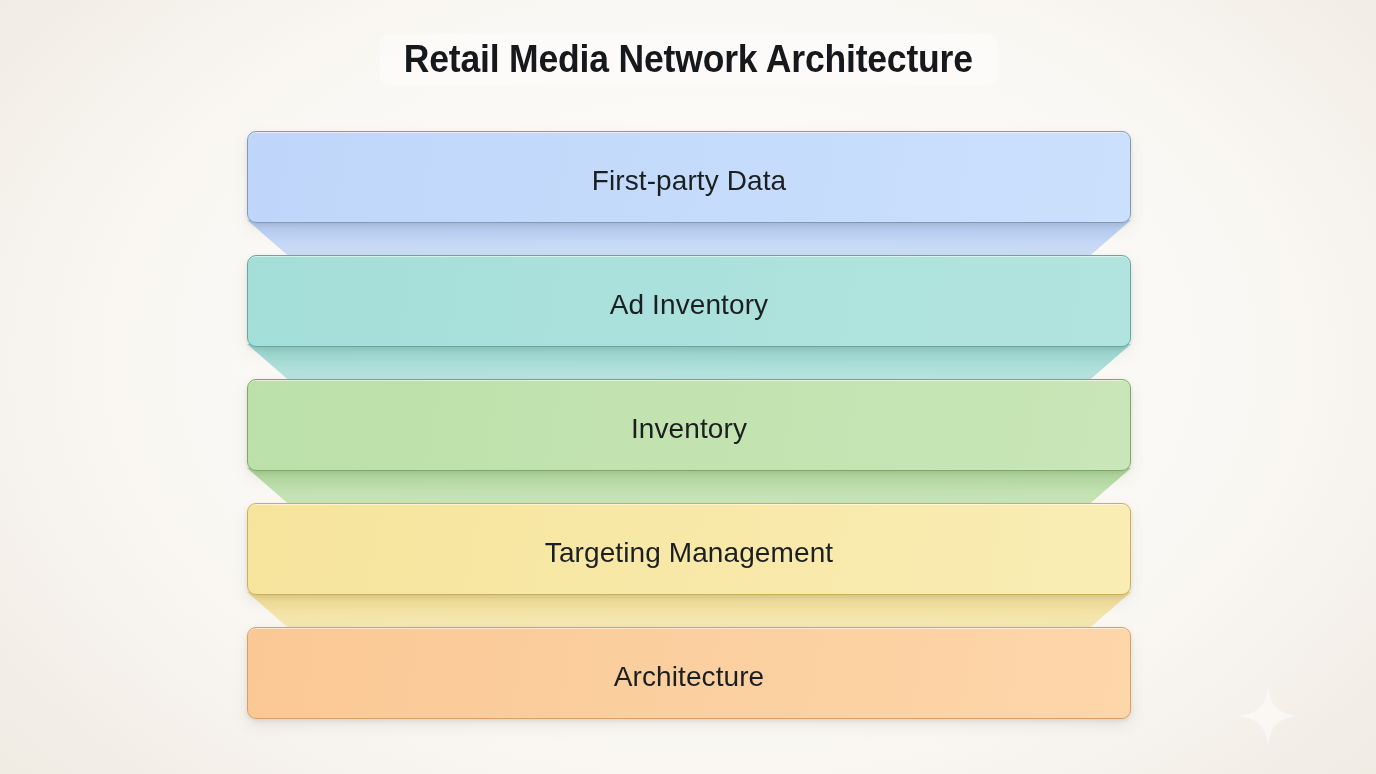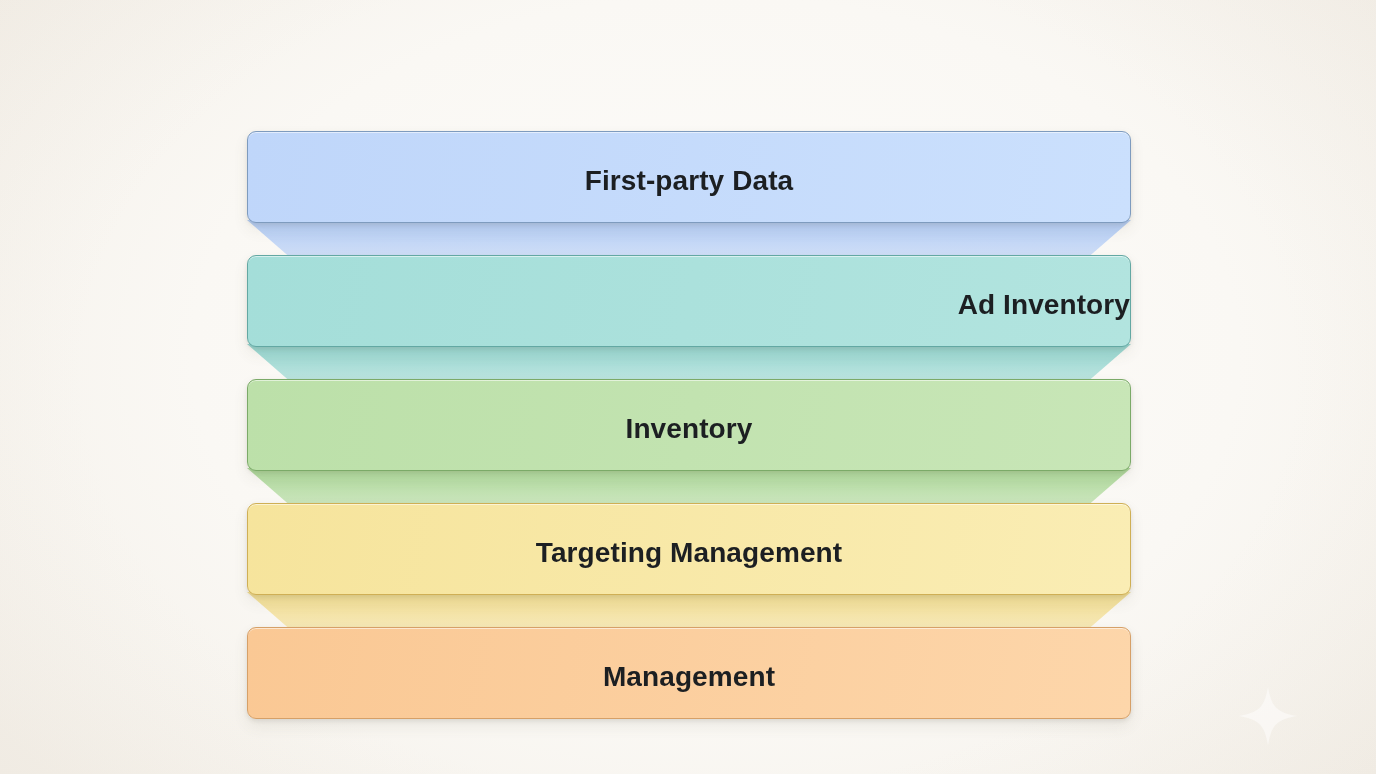--- a/index.html
+++ b/index.html
@@ -89,21 +89,21 @@
     justify-content:center;
     z-index:2;
     box-shadow:
       0 2px 4px rgba(92,84,70,0.13),
       0 7px 15px rgba(92,84,70,0.09),
       inset 0 1px 0 rgba(255,255,255,0.55);
   }
 
   .band-label {
     font-size:28px;
-    font-weight:700;
+    font-weight:400;
     color:#1C1F22;
     letter-spacing:0.1px;
     font-family:"Liberation Sans", sans-serif;
     text-align:center;
     line-height:1;
     white-space:nowrap;
     margin-top:8px;
   }
 </style>
 </head>
@@ -112,20 +112,23 @@
 <div id="canvas">
 
   <div id="vignette"></div>
 
   <div id="sparkle">
     <svg viewBox="0 0 62 62" aria-hidden="true">
       <path d="M31 2 C34.5 22 40 27.5 60 31 C40 34.5 34.5 40 31 60 C27.5 40 22 34.5 2 31 C22 27.5 27.5 22 31 2 Z" fill="#FFFFFF" opacity="0.85"></path>
     </svg>
   </div>
 
+  <div id="title-wrap">
+    <h1 id="title">Retail Media Network Architecture</h1>
+  </div>
 
   <div id="funnel">
       <div class="stage" style="top: 0px;">
         <div class="connector" style="top: 89px;">
           <svg viewBox="0 0 884 34" preserveAspectRatio="none">
             <defs>
               <linearGradient id="cg0" x1="0" y1="0" x2="0" y2="1">
                 <stop offset="0%" stop-color="#AFCAF6" stop-opacity="0.95"></stop>
                 <stop offset="100%" stop-color="#AFCAF6" stop-opacity="0.55"></stop>
               </linearGradient>
@@ -142,21 +145,21 @@
           <svg viewBox="0 0 884 34" preserveAspectRatio="none">
             <defs>
               <linearGradient id="cg1" x1="0" y1="0" x2="0" y2="1">
                 <stop offset="0%" stop-color="#8FD4CE" stop-opacity="0.95"></stop>
                 <stop offset="100%" stop-color="#8FD4CE" stop-opacity="0.55"></stop>
               </linearGradient>
             </defs>
             <path d="M0,0 L884,0 L838,34 L46,34 Z" fill="url(#cg1)"></path>
           </svg>
         </div>
-        <div class="band" style="background: linear-gradient(100deg, rgb(164, 222, 217) 0%, rgb(178, 228, 223) 100%); border-color: rgb(99, 168, 163); justify-content: flex-end;">
+        <div class="band" style="background: linear-gradient(100deg, rgb(164, 222, 217) 0%, rgb(178, 228, 223) 100%); border-color: rgb(99, 168, 163);">
           <span class="band-label">Ad Inventory</span>
         </div>
       </div>
       <div class="stage" style="top: 248px;">
         <div class="connector" style="top: 89px;">
           <svg viewBox="0 0 884 34" preserveAspectRatio="none">
             <defs>
               <linearGradient id="cg2" x1="0" y1="0" x2="0" y2="1">
                 <stop offset="0%" stop-color="#A9D795" stop-opacity="0.95"></stop>
                 <stop offset="100%" stop-color="#A9D795" stop-opacity="0.55"></stop>
@@ -180,18 +183,18 @@
             </defs>
             <path d="M0,0 L884,0 L838,34 L46,34 Z" fill="url(#cg3)"></path>
           </svg>
         </div>
         <div class="band" style="background: linear-gradient(100deg, rgb(246, 228, 156) 0%, rgb(250, 237, 180) 100%); border-color: rgb(207, 175, 85);">
           <span class="band-label">Targeting Management</span>
         </div>
       </div>
       <div class="stage" style="top: 496px;">
         <div class="band" style="background: linear-gradient(100deg, rgb(250, 200, 148) 0%, rgb(253, 214, 170) 100%); border-color: rgb(214, 160, 104);">
-          <span class="band-label">Management</span>
+          <span class="band-label">Architecture</span>
         </div>
       </div>
     </div>
 
 </div>
 
 </body></html>

